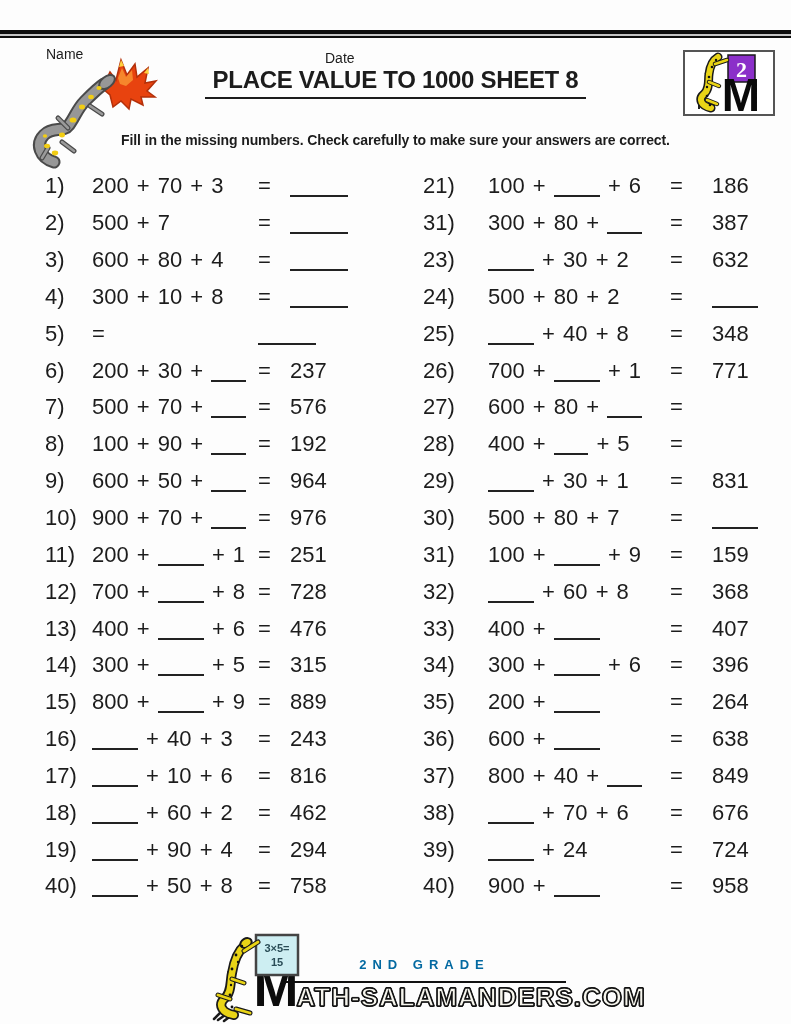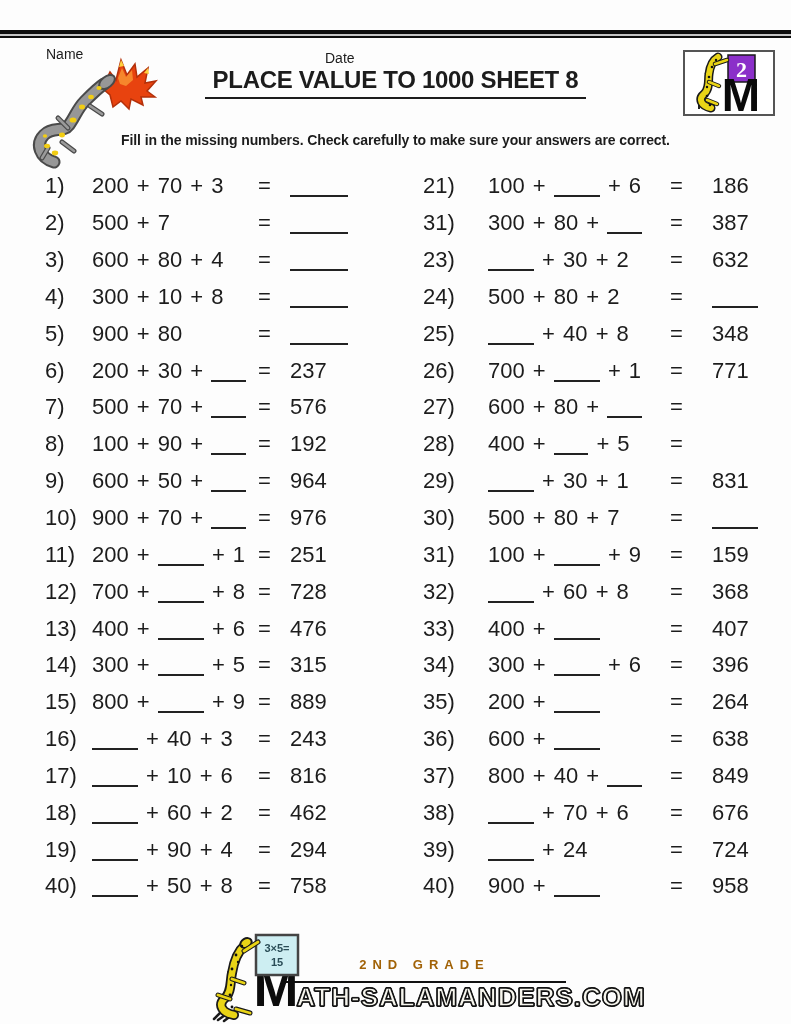--- a/index.html
+++ b/index.html
@@ -43,21 +43,21 @@
   .expr{word-spacing:2px;white-space:nowrap;}
   .blank{
     display:inline-block;height:4px;border-bottom:2.2px solid #222;
     vertical-align:-4px;
   }
   
   .footer{position:relative;width:372px;height:62px;margin:46px auto 0 auto;}
   .footer-art{position:absolute;left:-8px;top:-18px;z-index:2;}
   .grade-text{
     position:absolute;left:74px;width:282px;top:6px;text-align:center;
-    font-size:13px;font-weight:bold;letter-spacing:6px;color:#a16207;white-space:nowrap;
+    font-size:13px;font-weight:bold;letter-spacing:6px;color:#0369a1;white-space:nowrap;
   }
   .grade-rule{position:absolute;left:74px;width:282px;top:30px;border-top:2.5px solid #111;}
   .site-row{position:absolute;left:44px;bottom:0;display:flex;align-items:baseline;z-index:1;}
   .site-m{font-size:54px;font-weight:bold;line-height:0.72;color:#0c0c0c;letter-spacing:-2px;}
   .site-rest{
     font-size:26px;font-weight:bold;letter-spacing:1px;color:#f7f6ee;
     -webkit-text-stroke:1.3px #111;
     text-shadow:1px 0 0 #111,-1px 0 0 #111,0 1px 0 #111,0 -1px 0 #111;
     white-space:nowrap;
   }
@@ -143,21 +143,20 @@
       <span class="ans"><span class="blank" style="width:57.5px"></span></span>
     </div>
         <div class="prob-row">
       <span class="num">4)</span>
       <span class="expr">300 + 10 + 8</span>
       <span class="eq">=</span>
       <span class="ans"><span class="blank" style="width:57.5px"></span></span>
     </div>
         <div class="prob-row">
       <span class="num">5)</span>
-      <span class="expr">900 + 80</span>
       <span class="eq">=</span>
       <span class="ans"><span class="blank" style="width:57.5px"></span></span>
     </div>
         <div class="prob-row">
       <span class="num">6)</span>
       <span class="expr">200 + 30 + <span class="blank" style="width:34.5px"></span></span>
       <span class="eq">=</span>
       <span class="ans">237</span>
     </div>
         <div class="prob-row">

